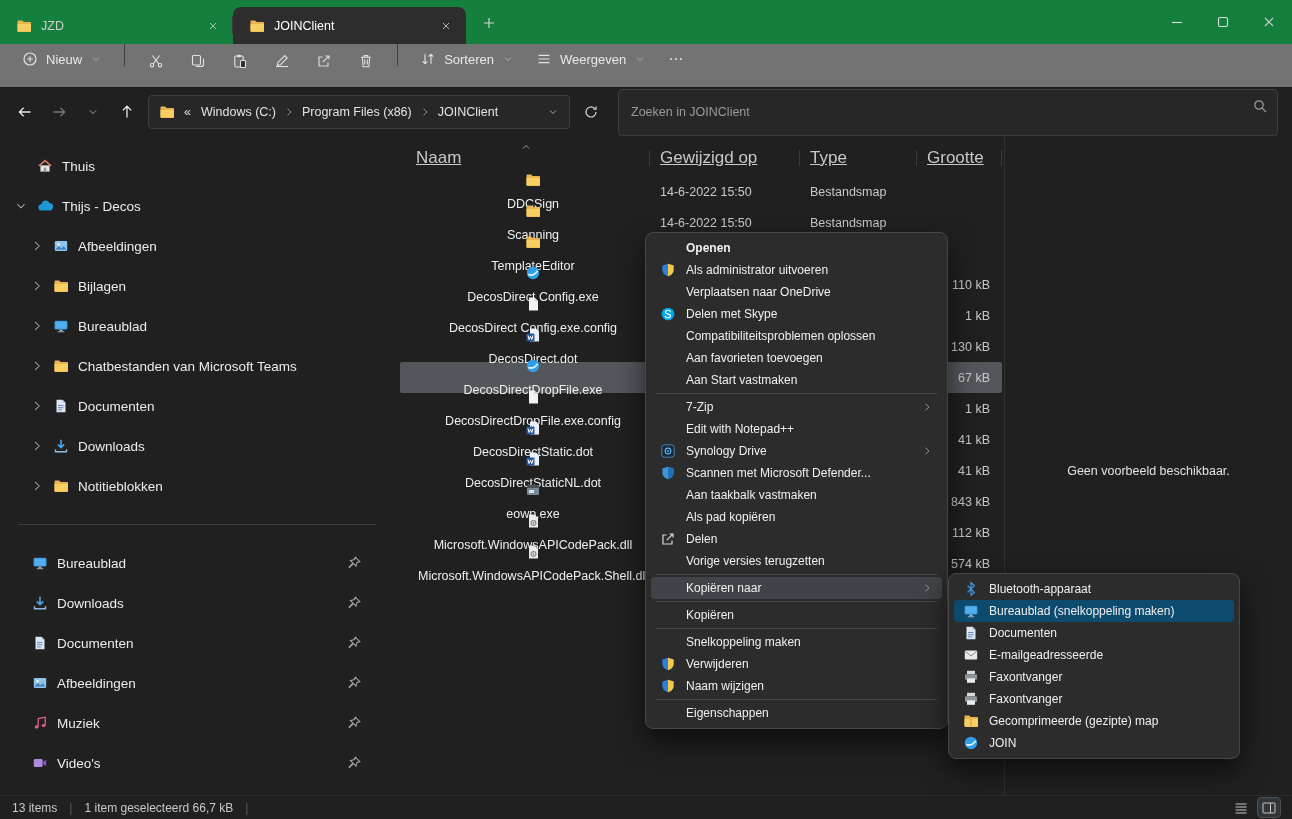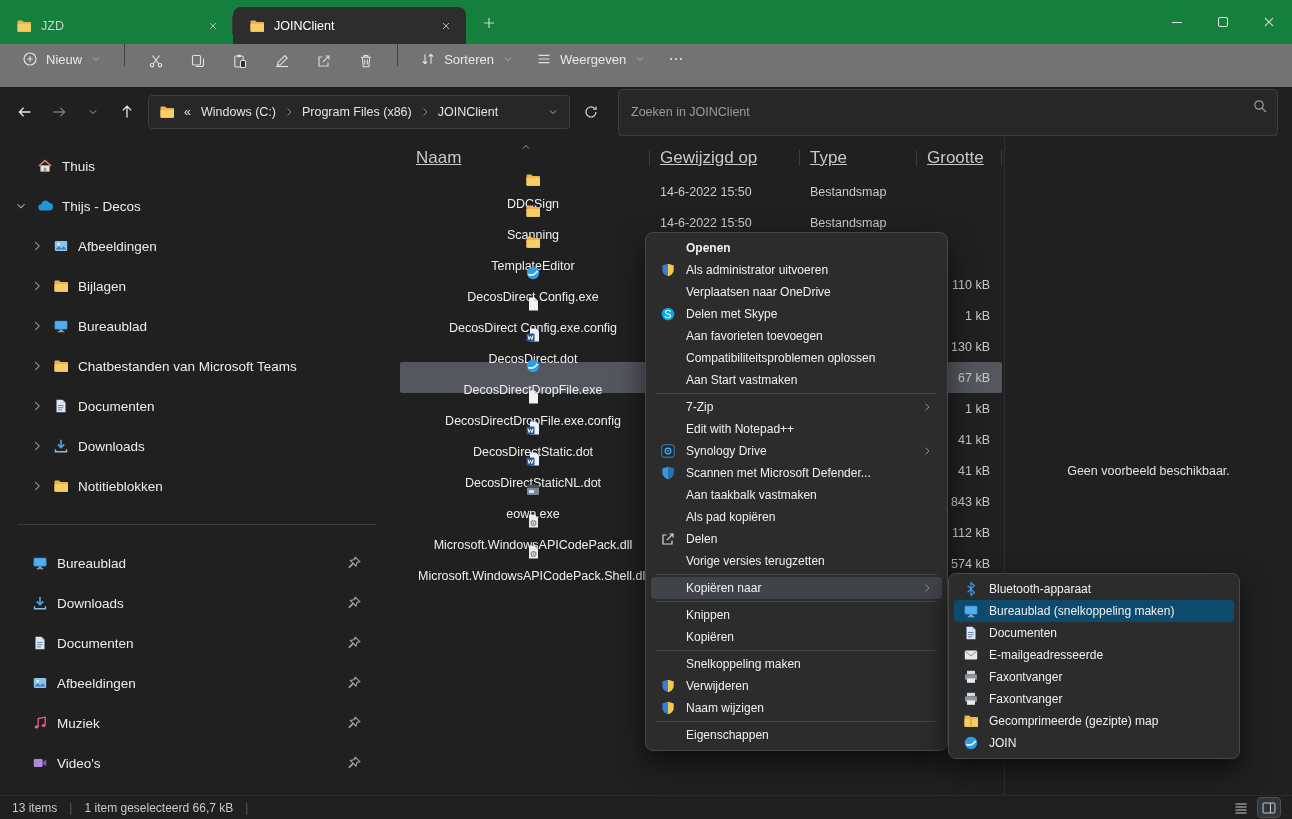--- a/index.html
+++ b/index.html
@@ -830,25 +830,25 @@
         <span class="mi-icon">
           <svg viewBox="0 0 16 16" xmlns="http://www.w3.org/2000/svg">
             <circle cx="8" cy="8" r="6.3" fill="#00a8e8"></circle>
             <path d="M10.4 6.1c-.2-1.1-1.3-1.8-2.5-1.8-1.3 0-2.4.7-2.4 1.9 0 2.6 5 1.3 5 3.6 0 1.2-1.2 2-2.6 2-1.4 0-2.6-.8-2.8-2" stroke="#fff" stroke-width="1.1" fill="none"></path>
           </svg>
         </span>
         <span class="mi-label">Delen met Skype</span>
       </div>
       <div class="menu-item">
         <span class="mi-icon"></span>
+        <span class="mi-label">Compatibiliteitsproblemen oplossen</span>
+      </div>
+      <div class="menu-item">
+        <span class="mi-icon"></span>
         <span class="mi-label">Aan favorieten toevoegen</span>
-      </div>
-      <div class="menu-item">
-        <span class="mi-icon"></span>
-        <span class="mi-label">Compatibiliteitsproblemen oplossen</span>
       </div>
       <div class="menu-item">
         <span class="mi-icon"></span>
         <span class="mi-label">Aan Start vastmaken</span>
       </div>
       <div class="menu-sep"></div>
       <div class="menu-item">
         <span class="mi-icon"></span>
         <span class="mi-label">7-Zip</span>
         <span class="mi-chev">
@@ -910,24 +910,20 @@
       <div class="menu-item highlight">
         <span class="mi-icon"></span>
         <span class="mi-label">Kopiëren naar</span>
         <span class="mi-chev">
           <svg viewBox="0 0 16 16" xmlns="http://www.w3.org/2000/svg">
             <path d="M6 3.5L10.5 8 6 12.5" stroke="#9f9f9f" stroke-width="1.2" fill="none"></path>
           </svg>
         </span>
       </div>
       <div class="menu-sep"></div>
-      <div class="menu-item">
-        <span class="mi-icon"></span>
-        <span class="mi-label">Knippen</span>
-      </div>
       <div class="menu-item">
         <span class="mi-icon"></span>
         <span class="mi-label">Kopiëren</span>
       </div>
       <div class="menu-sep"></div>
       <div class="menu-item">
         <span class="mi-icon"></span>
         <span class="mi-label">Snelkoppeling maken</span>
       </div>
       <div class="menu-item">

